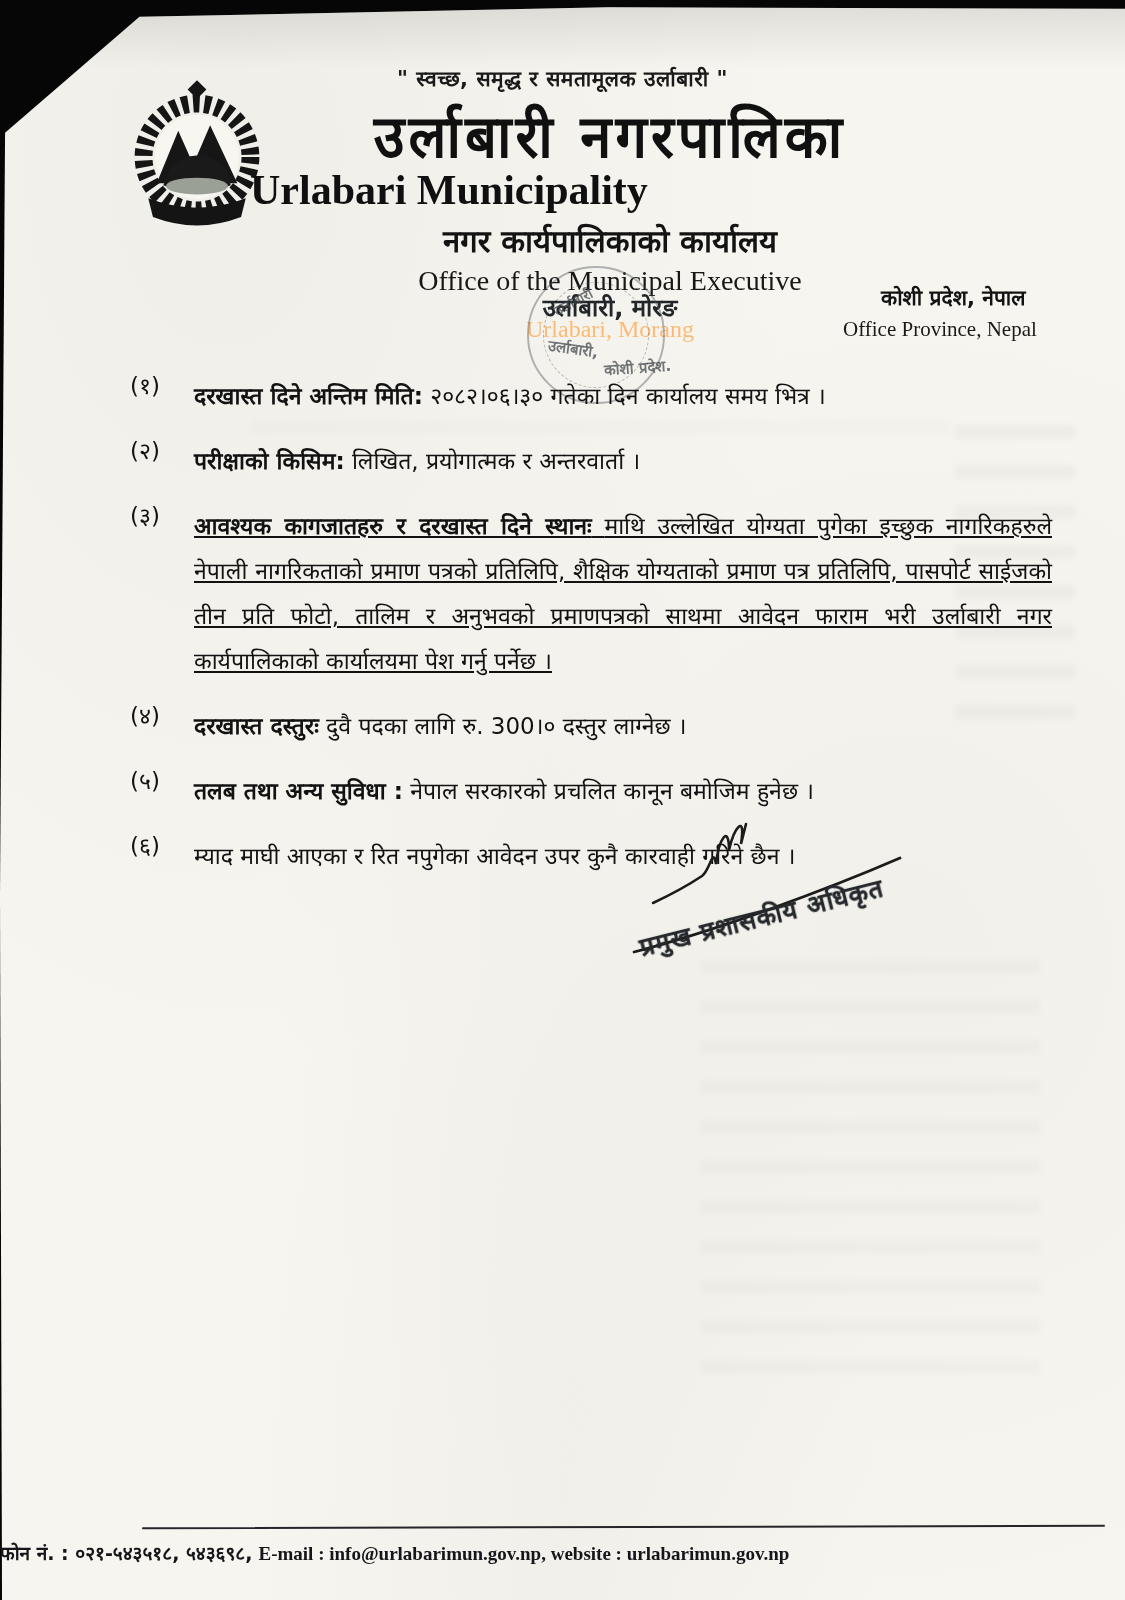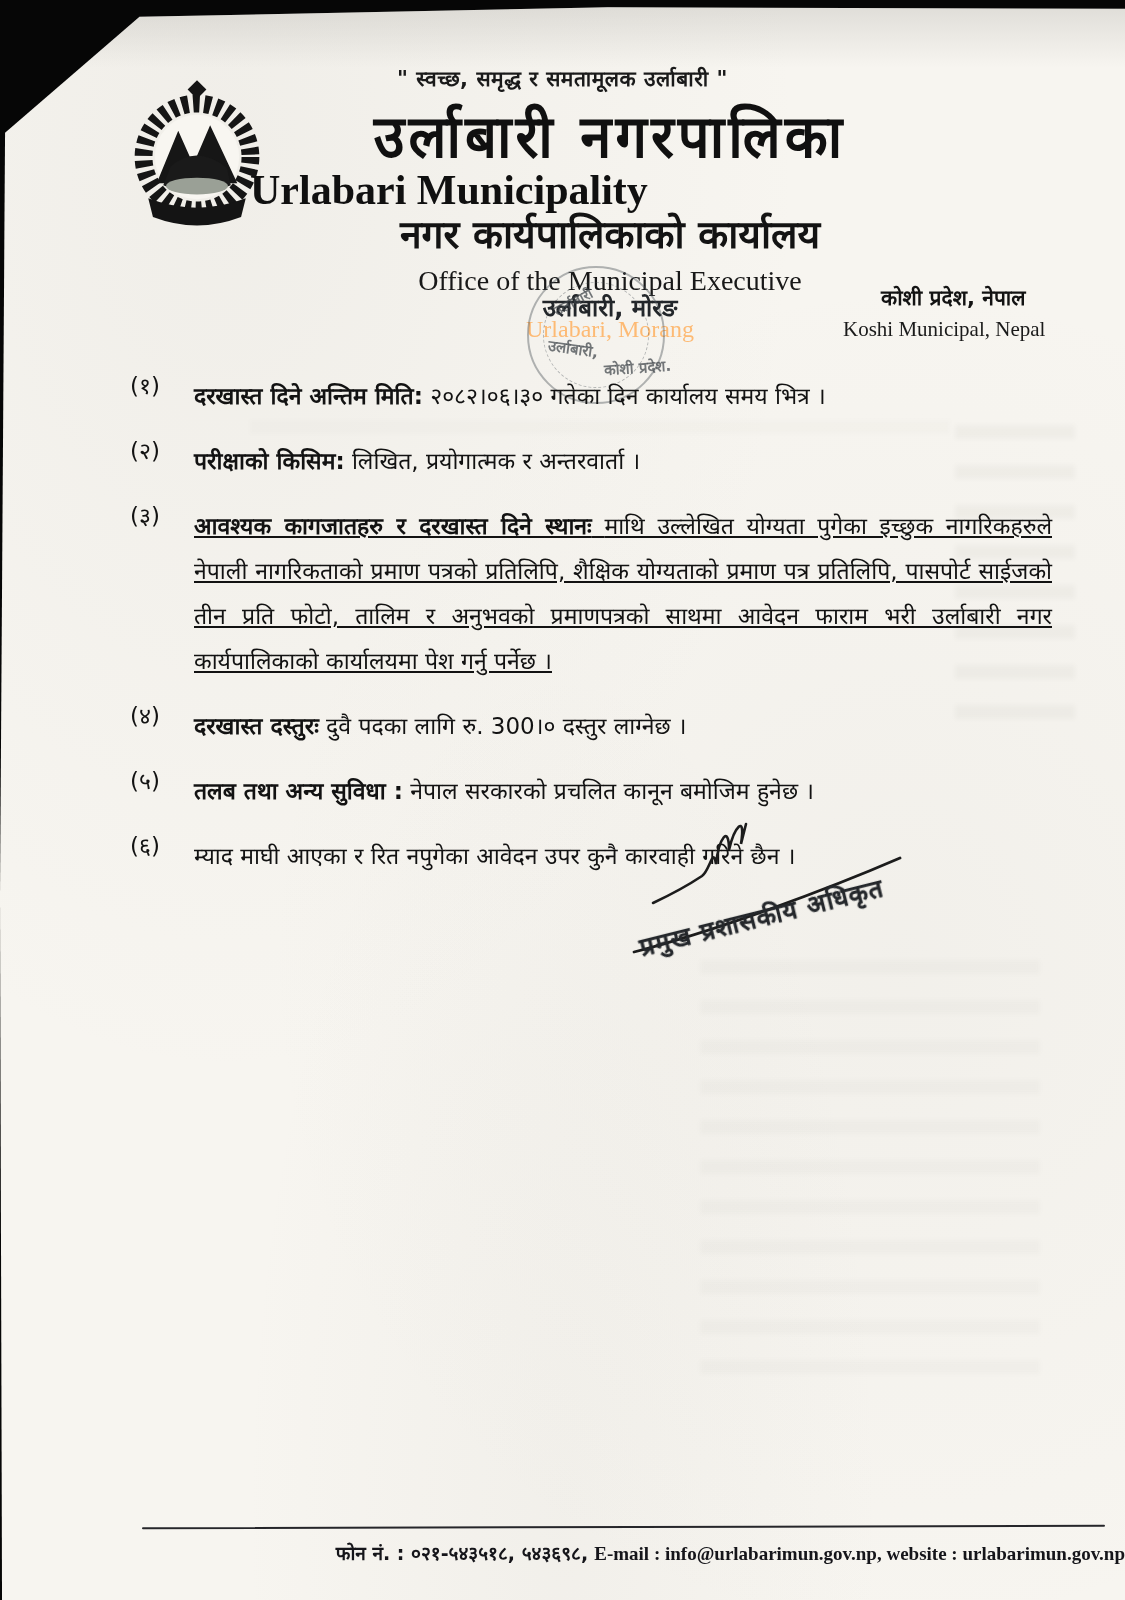--- a/index.html
+++ b/index.html
@@ -36,22 +36,22 @@
     position:absolute;left:250px;top:96px;width:720px;
     text-align:center;font-size:56px;font-weight:800;letter-spacing:4px;color:#101010;
     transform:scaleY(1.05);
   }
   .title-en{
     position:absolute;left:250px;top:166px;width:720px;
     font-family:"Liberation Serif","DejaVu Serif",serif;
     font-size:42px;font-weight:700;color:#101010;
   }
   .office-np{
-    position:absolute;left:250px;top:206px;width:720px;
-    text-align:center;font-size:39px;font-weight:700;color:#131313;
+    position:absolute;left:250px;top:219px;width:720px;
+    text-align:center;font-size:31px;font-weight:700;color:#131313;
   }
   .office-en{
     position:absolute;left:250px;top:265px;width:720px;
     text-align:center;font-family:"Liberation Serif","DejaVu Serif",serif;
     font-size:28px;font-weight:400;color:#181818;
   }
   .place-np{
     position:absolute;left:250px;top:290px;width:720px;
     text-align:center;font-size:24px;font-weight:700;color:#22262a;
   }
@@ -106,21 +106,21 @@
   }
   .ghost.g1{left:955px;top:425px;width:120px;height:300px;}
   .ghost.g2{left:700px;top:960px;width:340px;height:420px;opacity:.35;}
   .ghost.g3{left:250px;top:420px;width:700px;height:40px;opacity:.25;}
   
   .footer-rule{
     position:absolute;left:142px;top:1526px;width:963px;height:2px;
     background:#26262a;border-radius:2px;transform:rotate(-.15deg);
   }
   .footer{
-    position:absolute;left:0;top:1540px;width:1125px;text-align:right;
+    position:absolute;left:0;top:1540px;width:1125px;text-align:left;
     font-size:19px;color:#15151a;
   }
   .footer .ph{font-weight:700;}
   .footer .em{font-family:"Liberation Serif","DejaVu Serif",serif;font-weight:600;}
 </style>
 </head>
 <body>
 
 <div class="paper">
   <div class="paper-top-shade"></div>
@@ -140,21 +140,21 @@
 
 <div class="title-np">उर्लाबारी नगरपालिका</div>
 <div class="title-en">Urlabari Municipality</div>
 <div class="office-np">नगर कार्यपालिकाको कार्यालय</div>
 <div class="office-en">Office of the Municipal Executive</div>
 <div class="place-np">उर्लाबारी, मोरङ</div>
 <div class="place-en">Urlabari, Morang</div>
 
 <div class="province-block">
   <div class="province-np">कोशी प्रदेश, नेपाल</div>
-  <div class="province-en">Koshi Municipal, Nepal</div>
+  <div class="province-en">Office Province, Nepal</div>
 </div>
 
 <div class="stamp">
     <div class="inner"></div>
   </div>
 <div class="stamp-frag f1">उर्लाबारी</div>
 <div class="stamp-frag f2">उर्लाबारी,</div>
 <div class="stamp-frag f3">कोशी प्रदेश.</div>
 
 <div class="ghost g1"></div>

